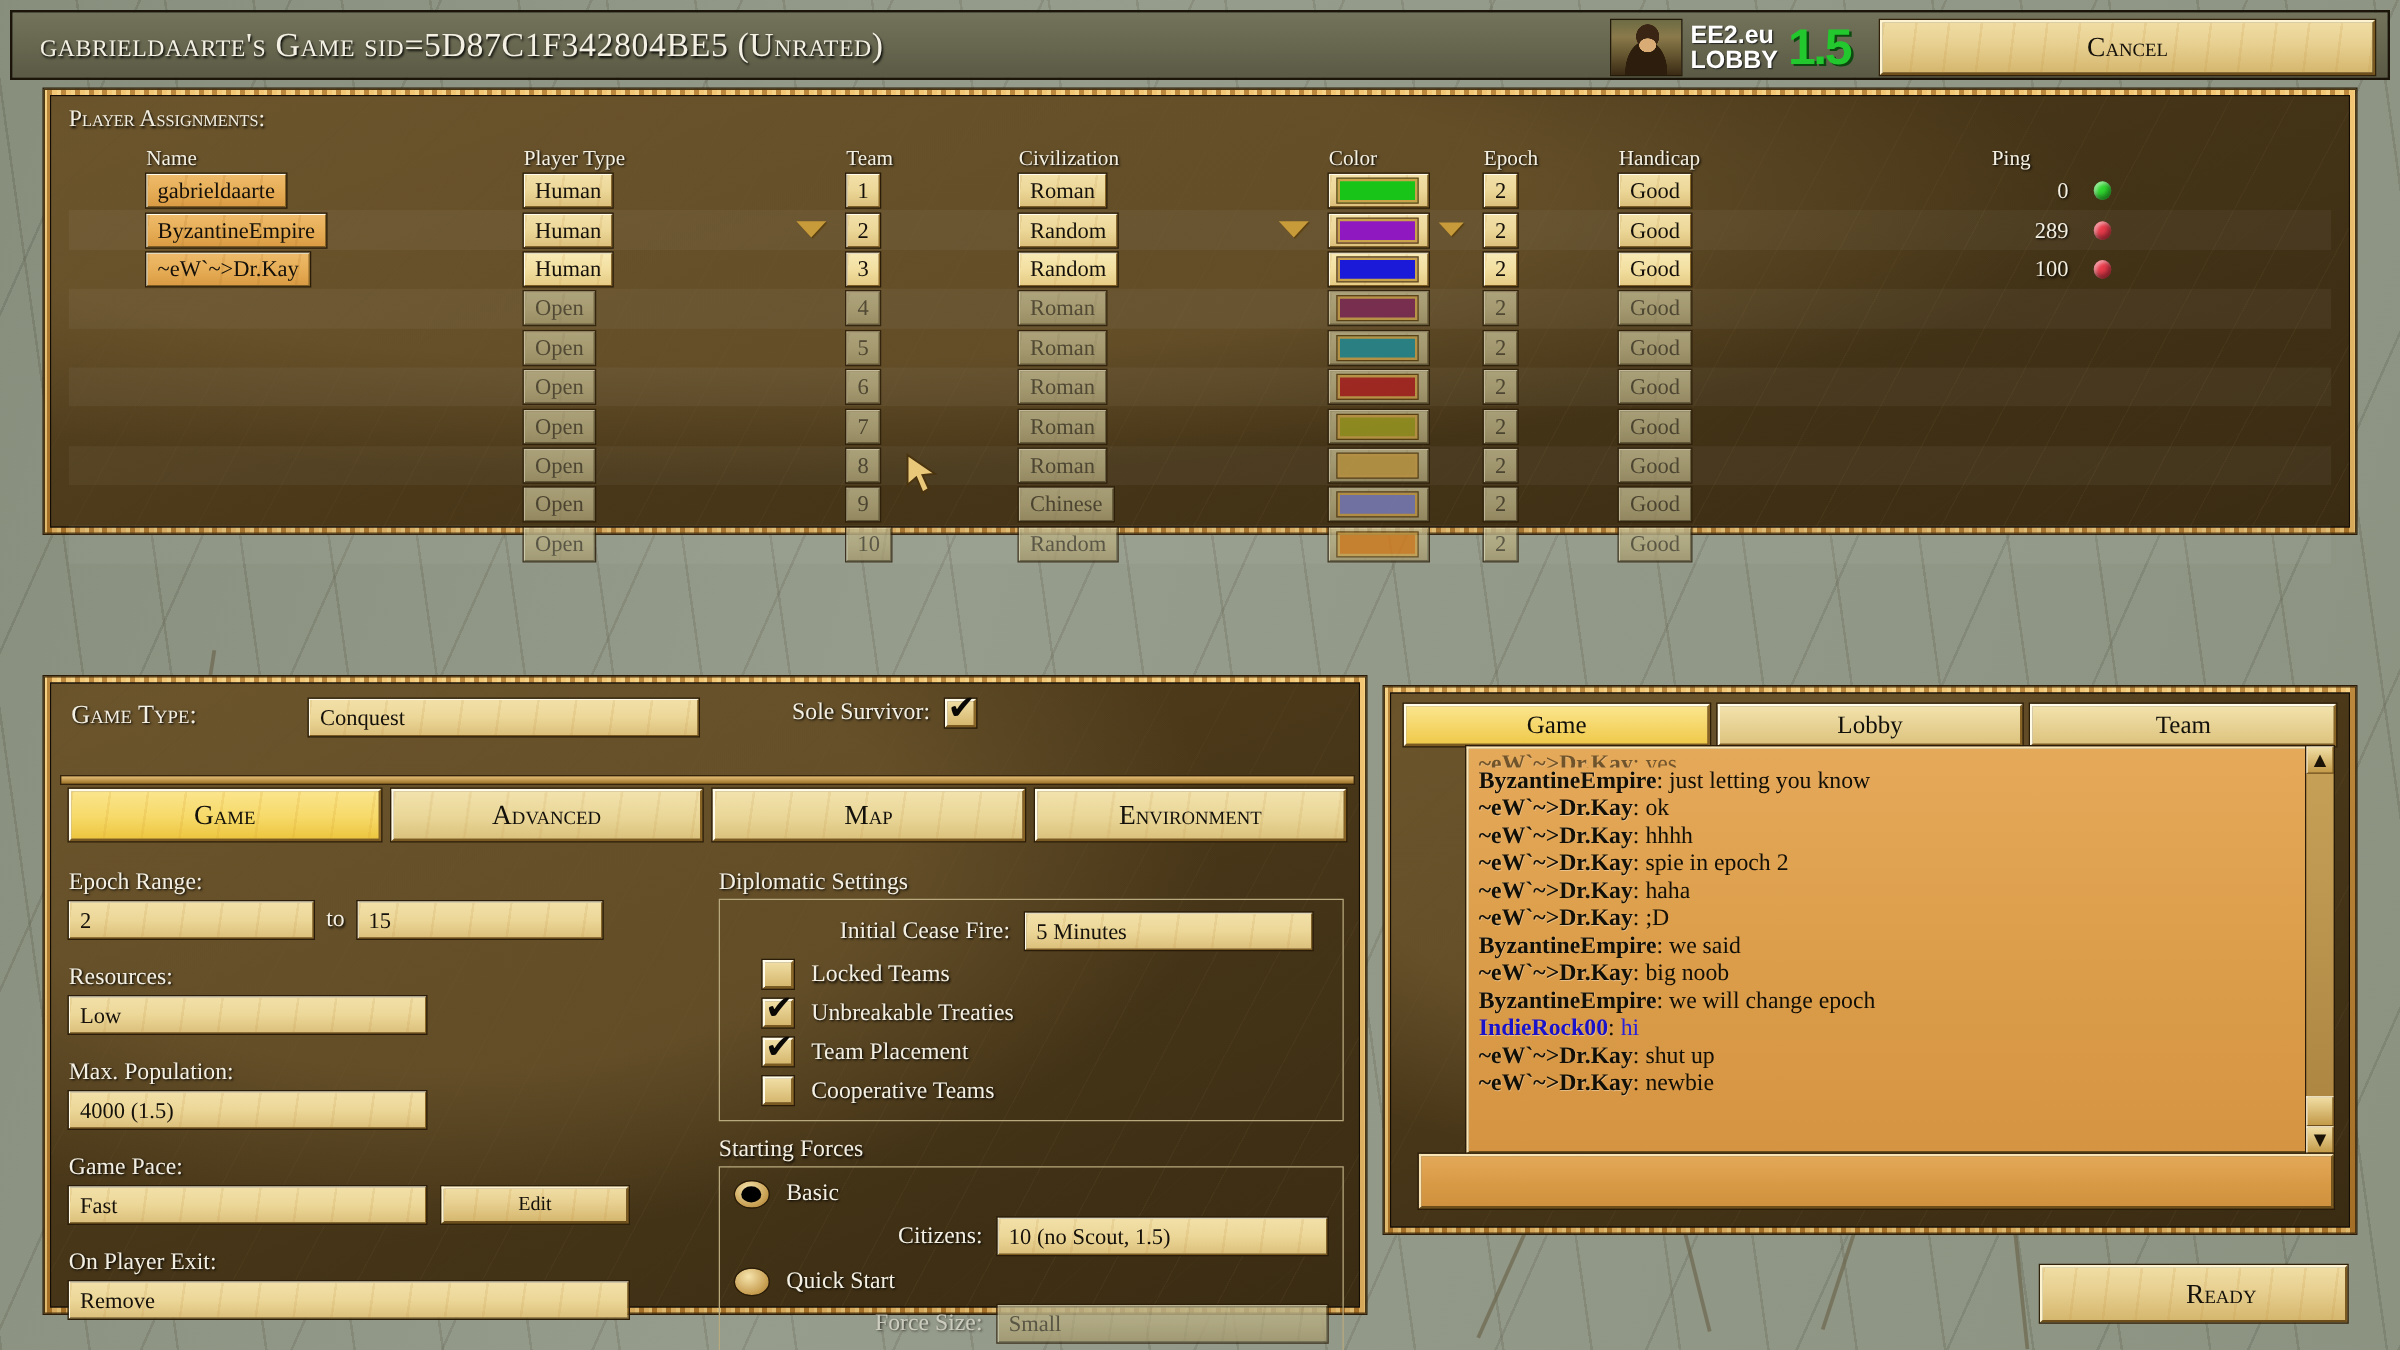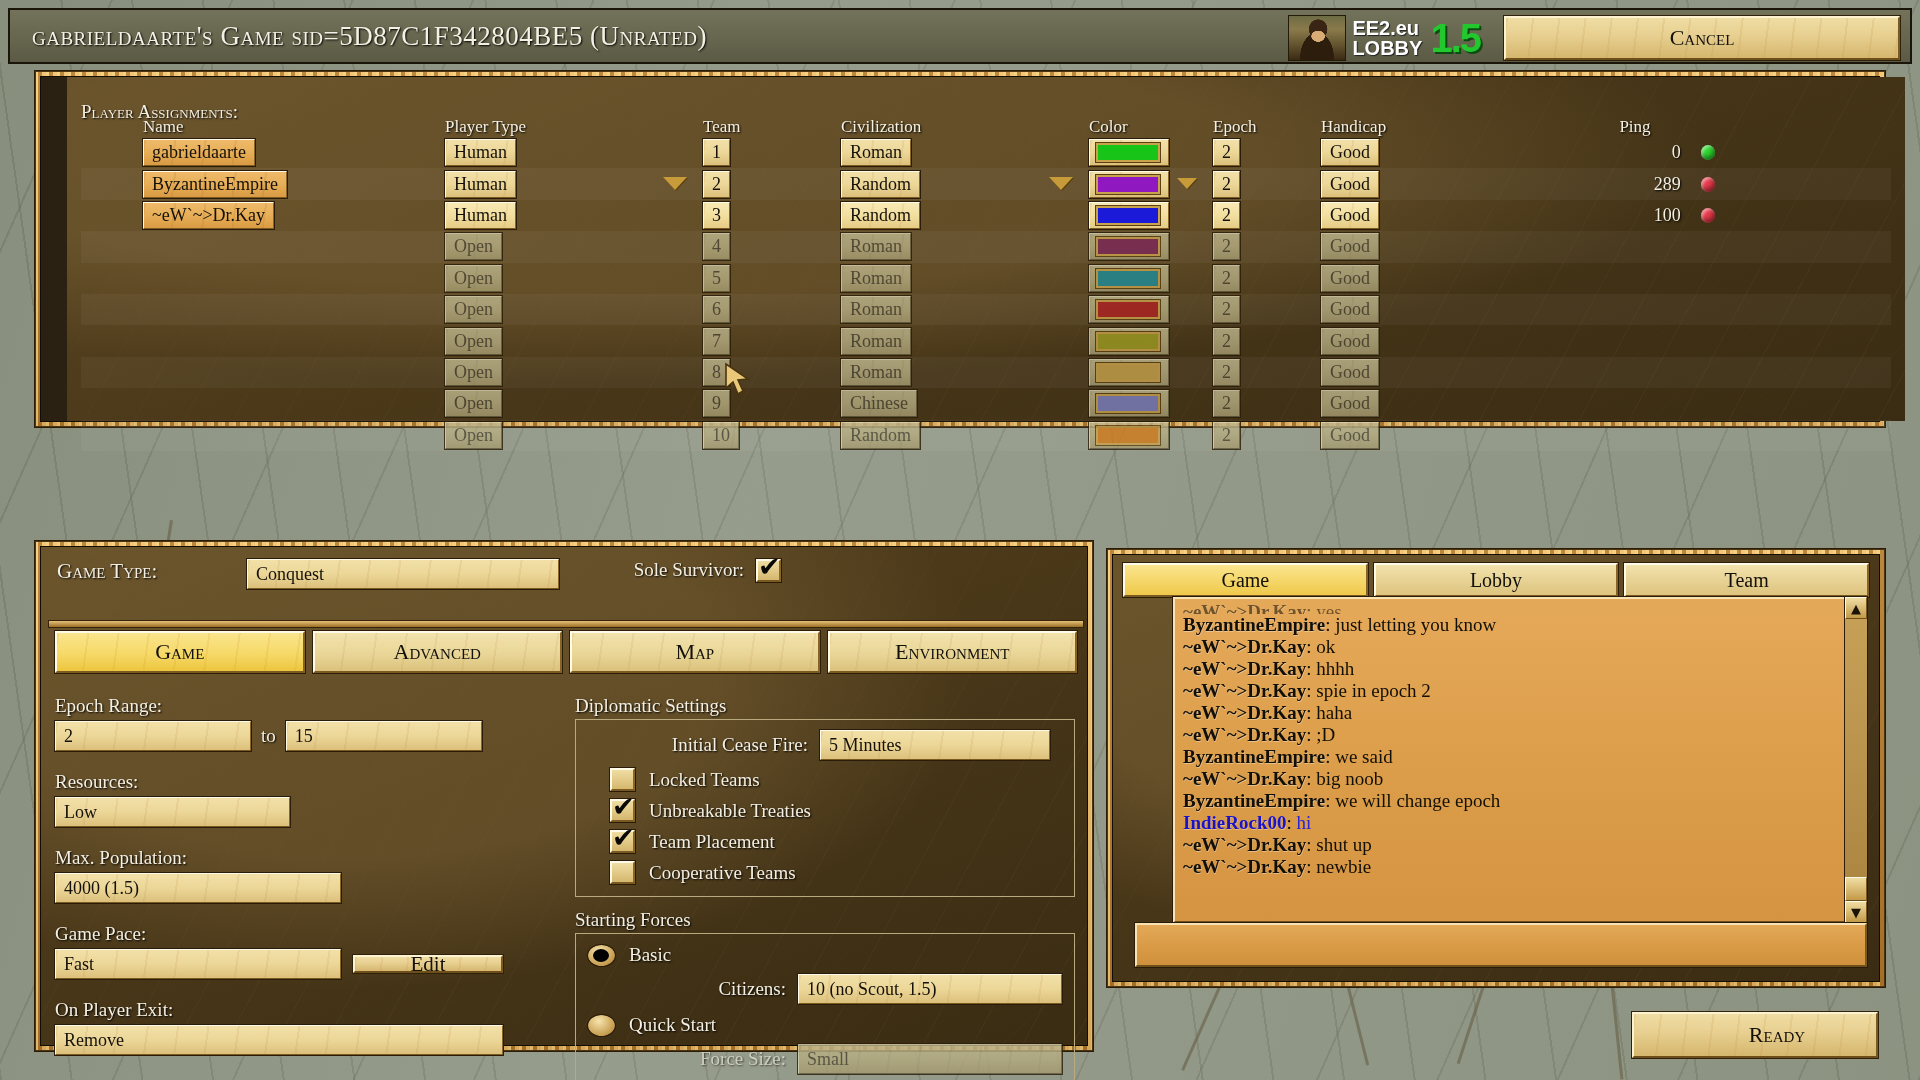--- a/index.html
+++ b/index.html
@@ -92,21 +92,21 @@
   .panel {
     background:
       radial-gradient(ellipse at 30% 25%, rgba(120,96,52,.55) 0 35%, rgba(0,0,0,0) 60%),
       repeating-linear-gradient(118deg, rgba(90,70,38,.25) 0 1px, rgba(0,0,0,0) 1px 44px),
       repeating-linear-gradient(-42deg, rgba(70,55,28,.22) 0 1px, rgba(0,0,0,0) 1px 57px),
       linear-gradient(160deg,#5c4723 0%, #4a3819 42%, #3a2c13 100%);
   }
 
   
   #players-frame { position:absolute; left: 34px; top: 70px; width: 1852px; height: 358px; }
-  #players-body { position:relative; width:100%; height:100%; padding: 24px 14px 0 14px; margin-left: 26px; }
+  #players-body { position:relative; width:100%; height:100%; padding: 8px 14px 0 14px; }
 
   .section-label {
     color:#f2eee0; font-variant: small-caps; font-size: 19px;
     text-shadow: 1px 1px 2px #000; margin-bottom: 2px;
   }
 
   
   #ptable { position:absolute; left:14px; top:34px; right:14px; }
   .hdr-row { display:flex; height: 26px; align-items:flex-end; }
   .hdr-row > div {
@@ -632,29 +632,29 @@
 
         <div style="position:absolute;left:14px;top:148px;width:490px;">
           <div class="lbl">Epoch Range:</div>
           <div style="display:flex;align-items:center;gap:10px;margin-top:4px;">
             <div class="field" style="width:196px;height:30px;">2</div>
             <div class="lbl">to</div>
             <div class="field" style="width:196px;height:30px;text-align:right;">15</div>
           </div>
 
           <div class="lbl" style="margin-top:20px;">Resources:</div>
-          <div class="field" style="width:235px;height:30px;margin-top:4px;">Low</div>
+          <div class="field" style="width:286px;height:30px;margin-top:4px;">Low</div>
 
           <div class="lbl" style="margin-top:20px;">Max. Population:</div>
           <div class="field" style="width:286px;height:30px;margin-top:4px;">4000 (1.5)</div>
 
           <div class="lbl" style="margin-top:20px;">Game Pace:</div>
           <div style="display:flex;align-items:center;gap:12px;margin-top:4px;">
             <div class="field" style="width:286px;height:30px;">Fast</div>
-            <div class="pbtn" style="width:150px;height:18px;font-size:21px;font-variant:normal;font-family:Liberation Serif, serif;">Edit</div>
+            <div class="pbtn" style="width:150px;height:30px;font-size:16px;font-variant:normal;font-family:Liberation Serif, serif;">Edit</div>
           </div>
 
           <div class="lbl" style="margin-top:20px;">On Player Exit:</div>
           <div class="field" style="width:448px;height:30px;margin-top:4px;">Remove</div>
         </div>
 
         <div style="position:absolute;left:534px;top:148px;width:500px;">
           <div class="grplbl">Diplomatic Settings</div>
           <div class="grpbox" style="padding:10px 24px 12px 12px;">
             <div style="display:flex;align-items:center;">

